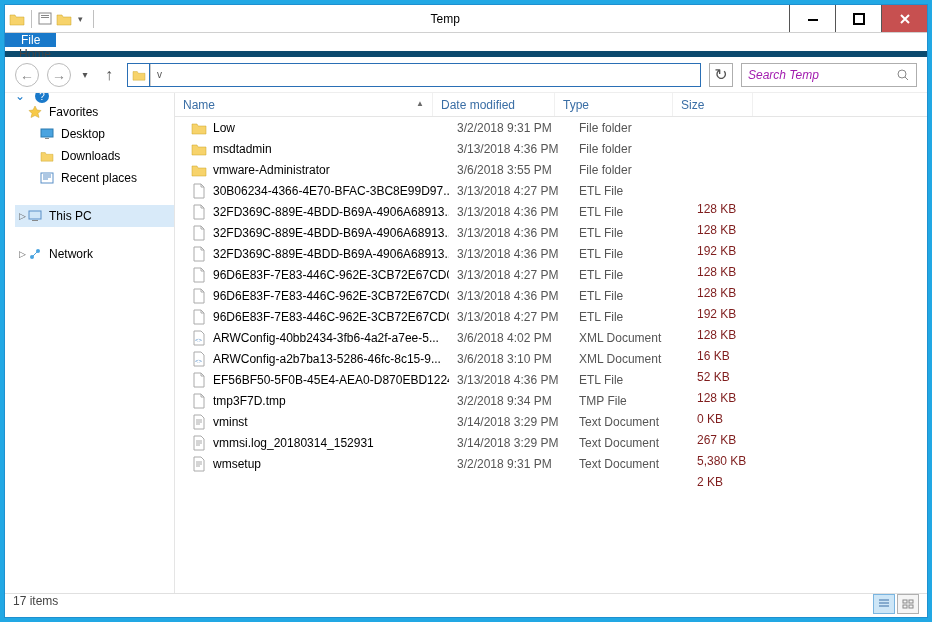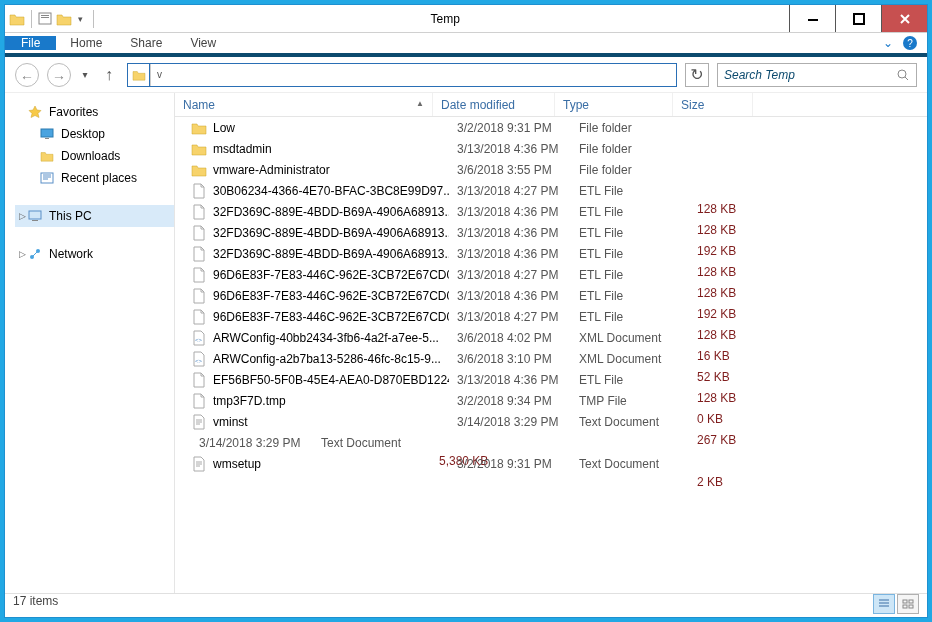--- a/index.html
+++ b/index.html
@@ -10,38 +10,38 @@
   .tb-left { display: flex; align-items: center; gap: 2px; padding: 0 4px; }
   .tb-ico { width: 16px; height: 16px; display: inline-flex; align-items: center; justify-content: center; }
   .tb-sep { width: 1px; height: 18px; background: #c0c0c0; margin: 0 4px; }
   .tb-title { flex: 1; text-align: center; font-size: 12px; line-height: 28px; color: #000; }
   .tb-ctrl { display: flex; }
   .tb-btn { width: 46px; display: flex; align-items: center; justify-content: center; border-left: 1px solid #555; background: #fff; }
   .tb-btn.close { background: #c75050; color: #fff; }
   .tb-btn svg, .tb-ico svg { display: block; }
   .tb-down { font-size: 9px; color: #555; padding: 0 4px; }
 
-  .ribbon-tabs { height: 24px; display: flex; align-items: center; background: #fff; border-bottom: 4px solid #0c4a6e; font-size: 12px; }
+  .ribbon-tabs { height: 24px; display: flex; align-items: flex-start; background: #fff; border-bottom: 6px solid #0c4a6e; font-size: 12px; flex-direction: column; }
   .file-tab { background: #1979ca; color: #fff; padding: 0 16px; display: flex; align-items: center; }
   .rtab { padding: 0 14px; display: flex; align-items: center; color: #444; }
   .ribbon-spacer { flex: 1; }
   .rt-right { display: flex; align-items: center; gap: 10px; padding: 0 10px; }
   .chev { color: #1979ca; font-size: 12px; }
   .help { width: 14px; height: 14px; border-radius: 50%; background: #1979ca; color: #fff; font-size: 10px; display: flex; align-items: center; justify-content: center; }
 
   .addr { height: 36px; display: flex; align-items: center; gap: 8px; padding: 0 10px; background: #fff; border-bottom: 1px solid #eee; }
   .navbtn { width: 24px; height: 24px; border: 1px solid #bbb; border-radius: 50%; display: flex; align-items: center; justify-content: center; color: #888; font-size: 14px; }
   .navbtn.small { border: none; font-size: 10px; color: #555; width: 12px; }
   .up-arrow { width: 20px; height: 20px; display: flex; align-items: center; justify-content: center; color: #555; }
   .path-box { flex: 1; height: 24px; border: 1px solid #2a6fb5; display: flex; align-items: stretch; }
   .path-ico { width: 22px; display: flex; align-items: center; justify-content: center; border-right: 1px solid #2a6fb5; }
   .path-in { flex: 1; border: none; outline: none; font-size: 12px; padding: 0 4px; height: 100%; }
   .path-drop { width: 18px; display: flex; align-items: center; justify-content: center; font-size: 10px; color: #555; border-left: 1px solid #ccc; }
   .refresh { width: 24px; height: 24px; border: 1px solid #aeaeae; display:flex; align-items:center; justify-content:center; color:#555; }
-  .search { width: 200px; height: 24px; border: 1px solid #aeaeae; display: flex; align-items: center; padding: 0 6px; color: #0c4a6e; font-size: 12px; }
+  .search { width: 176px; height: 24px; border: 1px solid #aeaeae; display: flex; align-items: center; padding: 0 6px; color: #a21caf; font-size: 12px; }
   .search span { flex: 1; font-style: italic; }
 
   .body { flex: 1; display: flex; overflow: hidden; }
   .nav { width: 170px; border-right: 1px solid #e5e5e5; padding: 8px 0; font-size: 12px; overflow-y: auto; }
   .nav-group { margin-bottom: 16px; margin-left: 10px; }
   .nav-item { display: flex; align-items: center; gap: 6px; padding: 3px 10px 3px 24px; color: #000; white-space: nowrap; }
   .nav-item.head { padding-left: 12px; }
   .nav-item.sel { background: #d8eaf9; }
   .exp { position:absolute; left: 4px; font-size: 9px; color:#666; }
   .nav-item { position: relative; }
@@ -433,20 +433,29 @@
                   <path d="M4 6h6M4 8h6M4 10h4" stroke="#aaa"></path>
                 </svg>
               </span>
               <span>vminst</span>
             </div>
             <div class="cell date">3/14/2018 3:29 PM</div>
             <div class="cell type">Text Document</div>
             <div class="cell size">267 KB</div>
           </div>
           <div class="row">
+            <div class="cell name">
+              <span class="fico">
+                <svg width="14" height="16" viewBox="0 0 14 16">
+                  <path d="M2 1h7l3 3v11H2z" fill="#fff" stroke="#aaa"></path>
+                  <path d="M4 6h6M4 8h6M4 10h4" stroke="#aaa"></path>
+                </svg>
+              </span>
+              <span>vmmsi.log_20180314_152931</span>
+            </div>
             <div class="cell date">3/14/2018 3:29 PM</div>
             <div class="cell type">Text Document</div>
             <div class="cell size">5,380 KB</div>
           </div>
           <div class="row">
             <div class="cell name">
               <span class="fico">
                 <svg width="14" height="16" viewBox="0 0 14 16">
                   <path d="M2 1h7l3 3v11H2z" fill="#fff" stroke="#aaa"></path>
                   <path d="M4 6h6M4 8h6M4 10h4" stroke="#aaa"></path>

